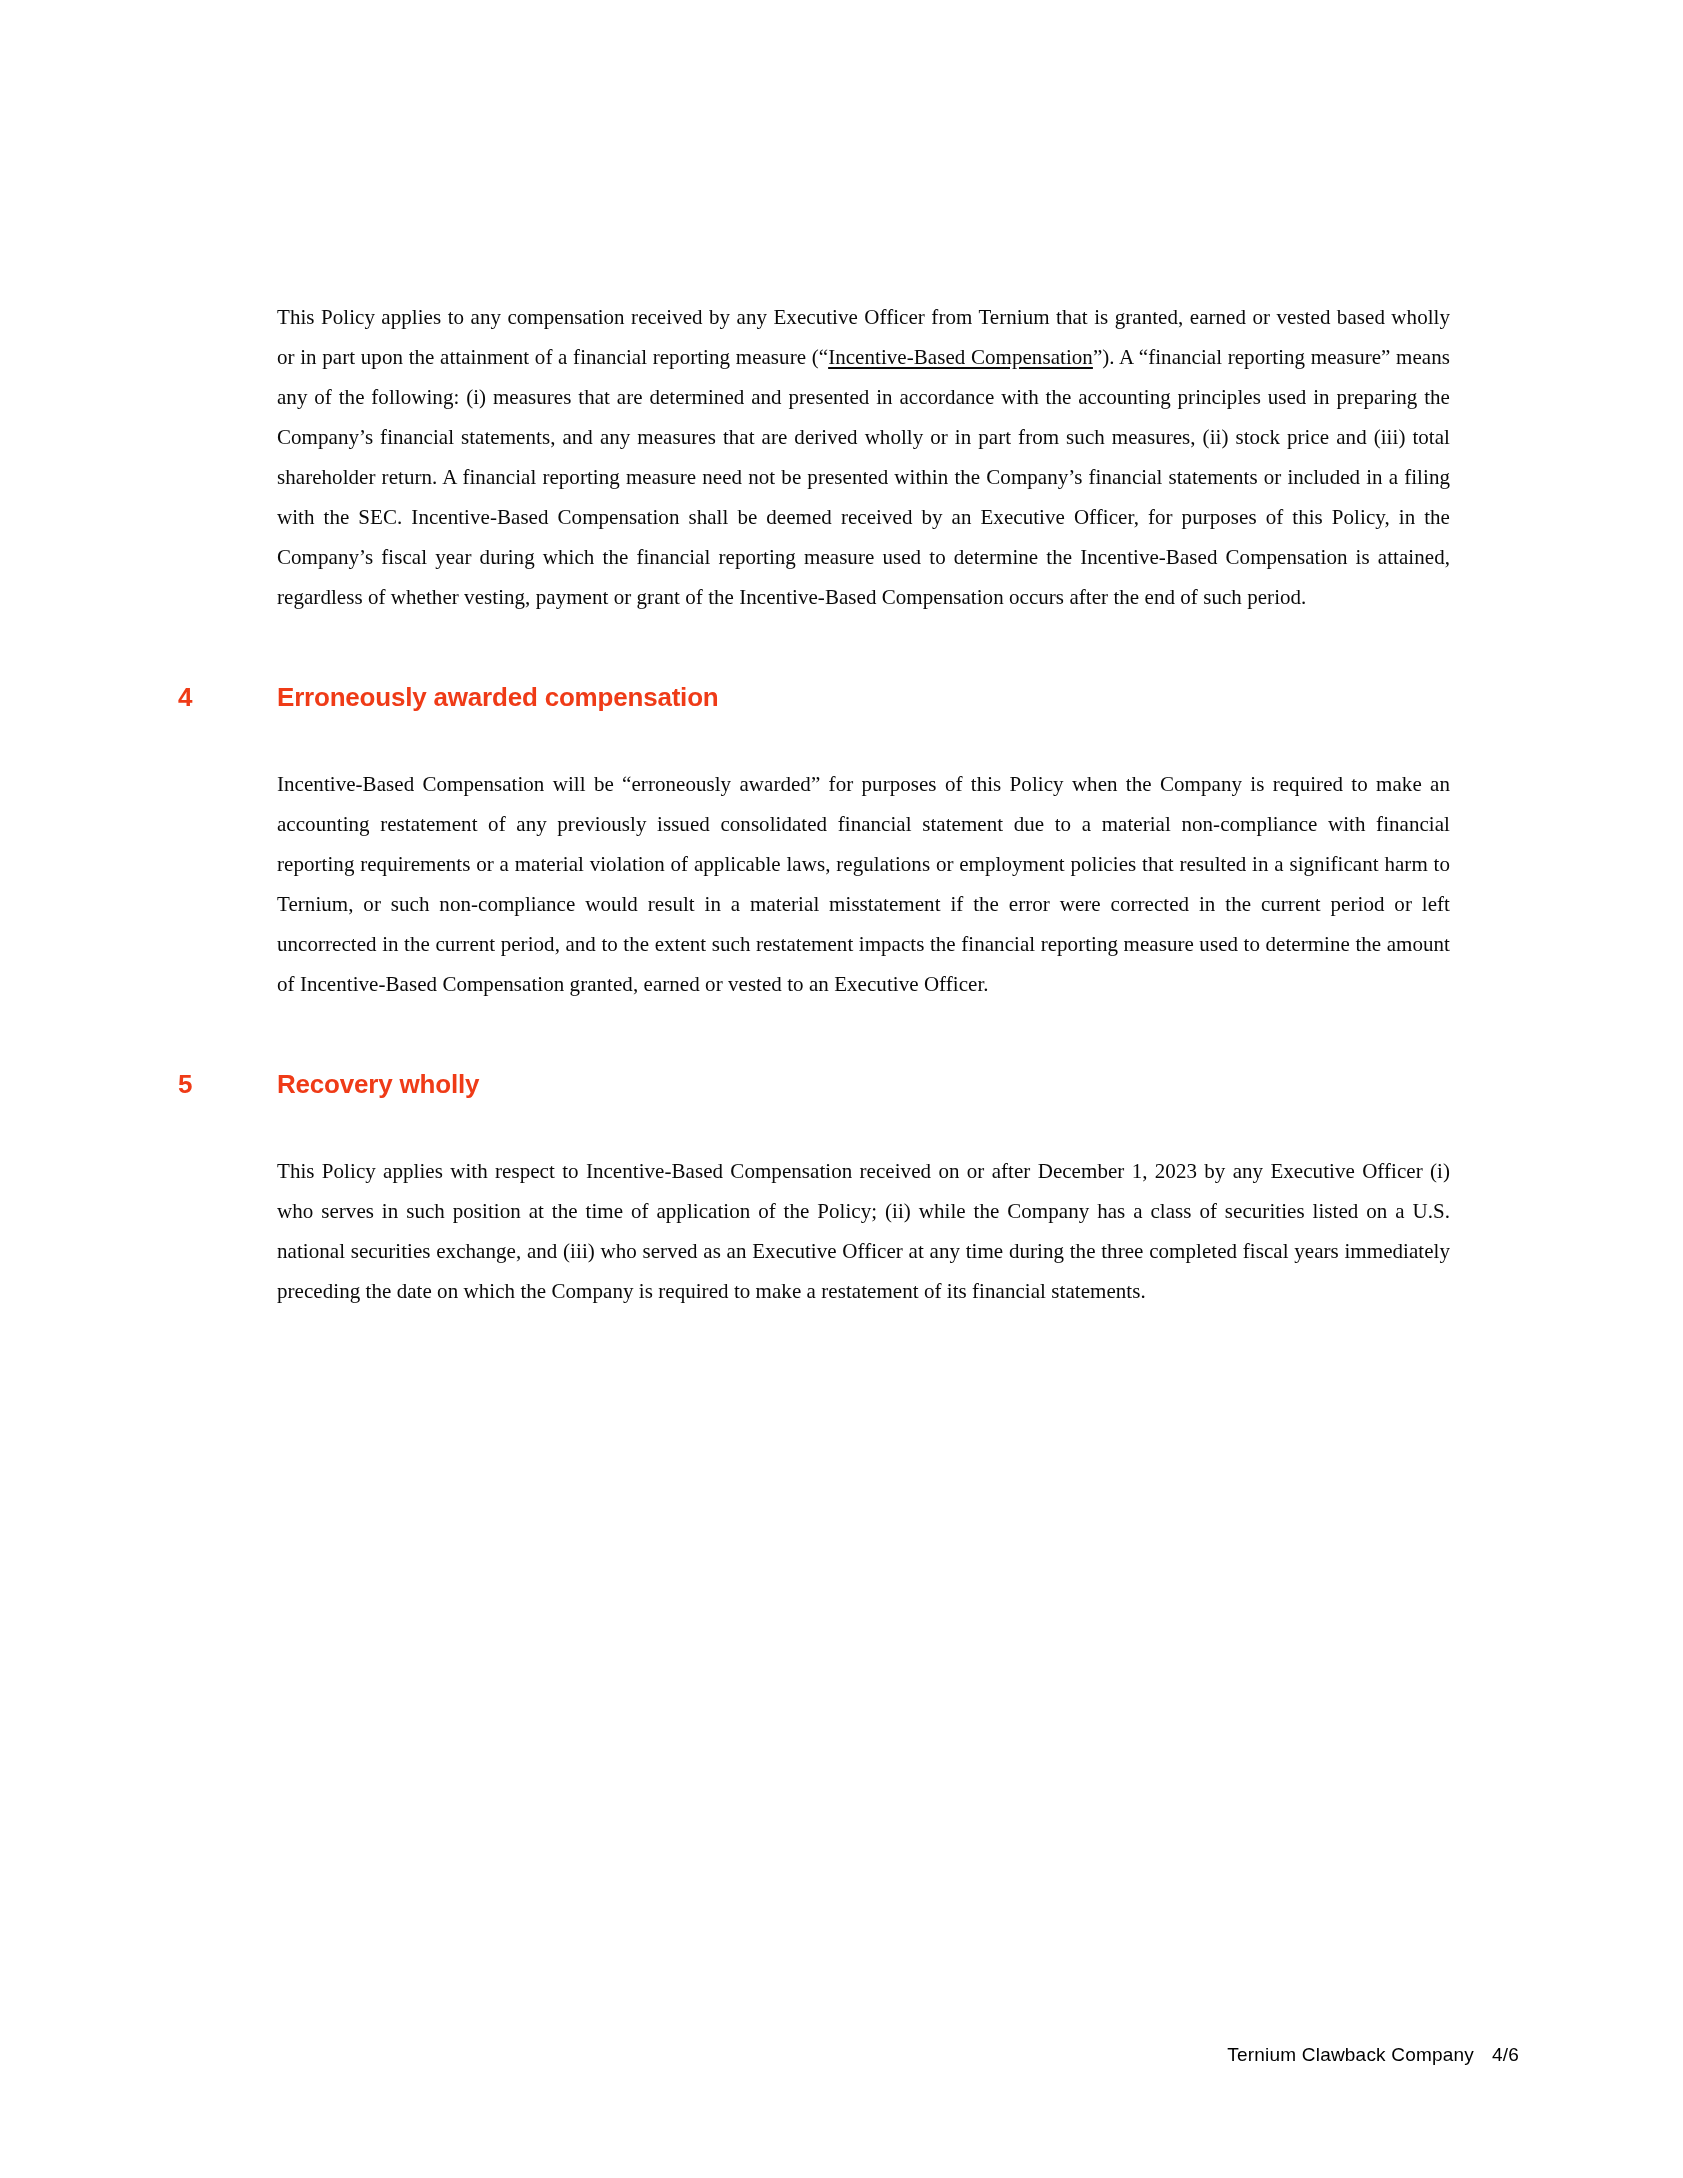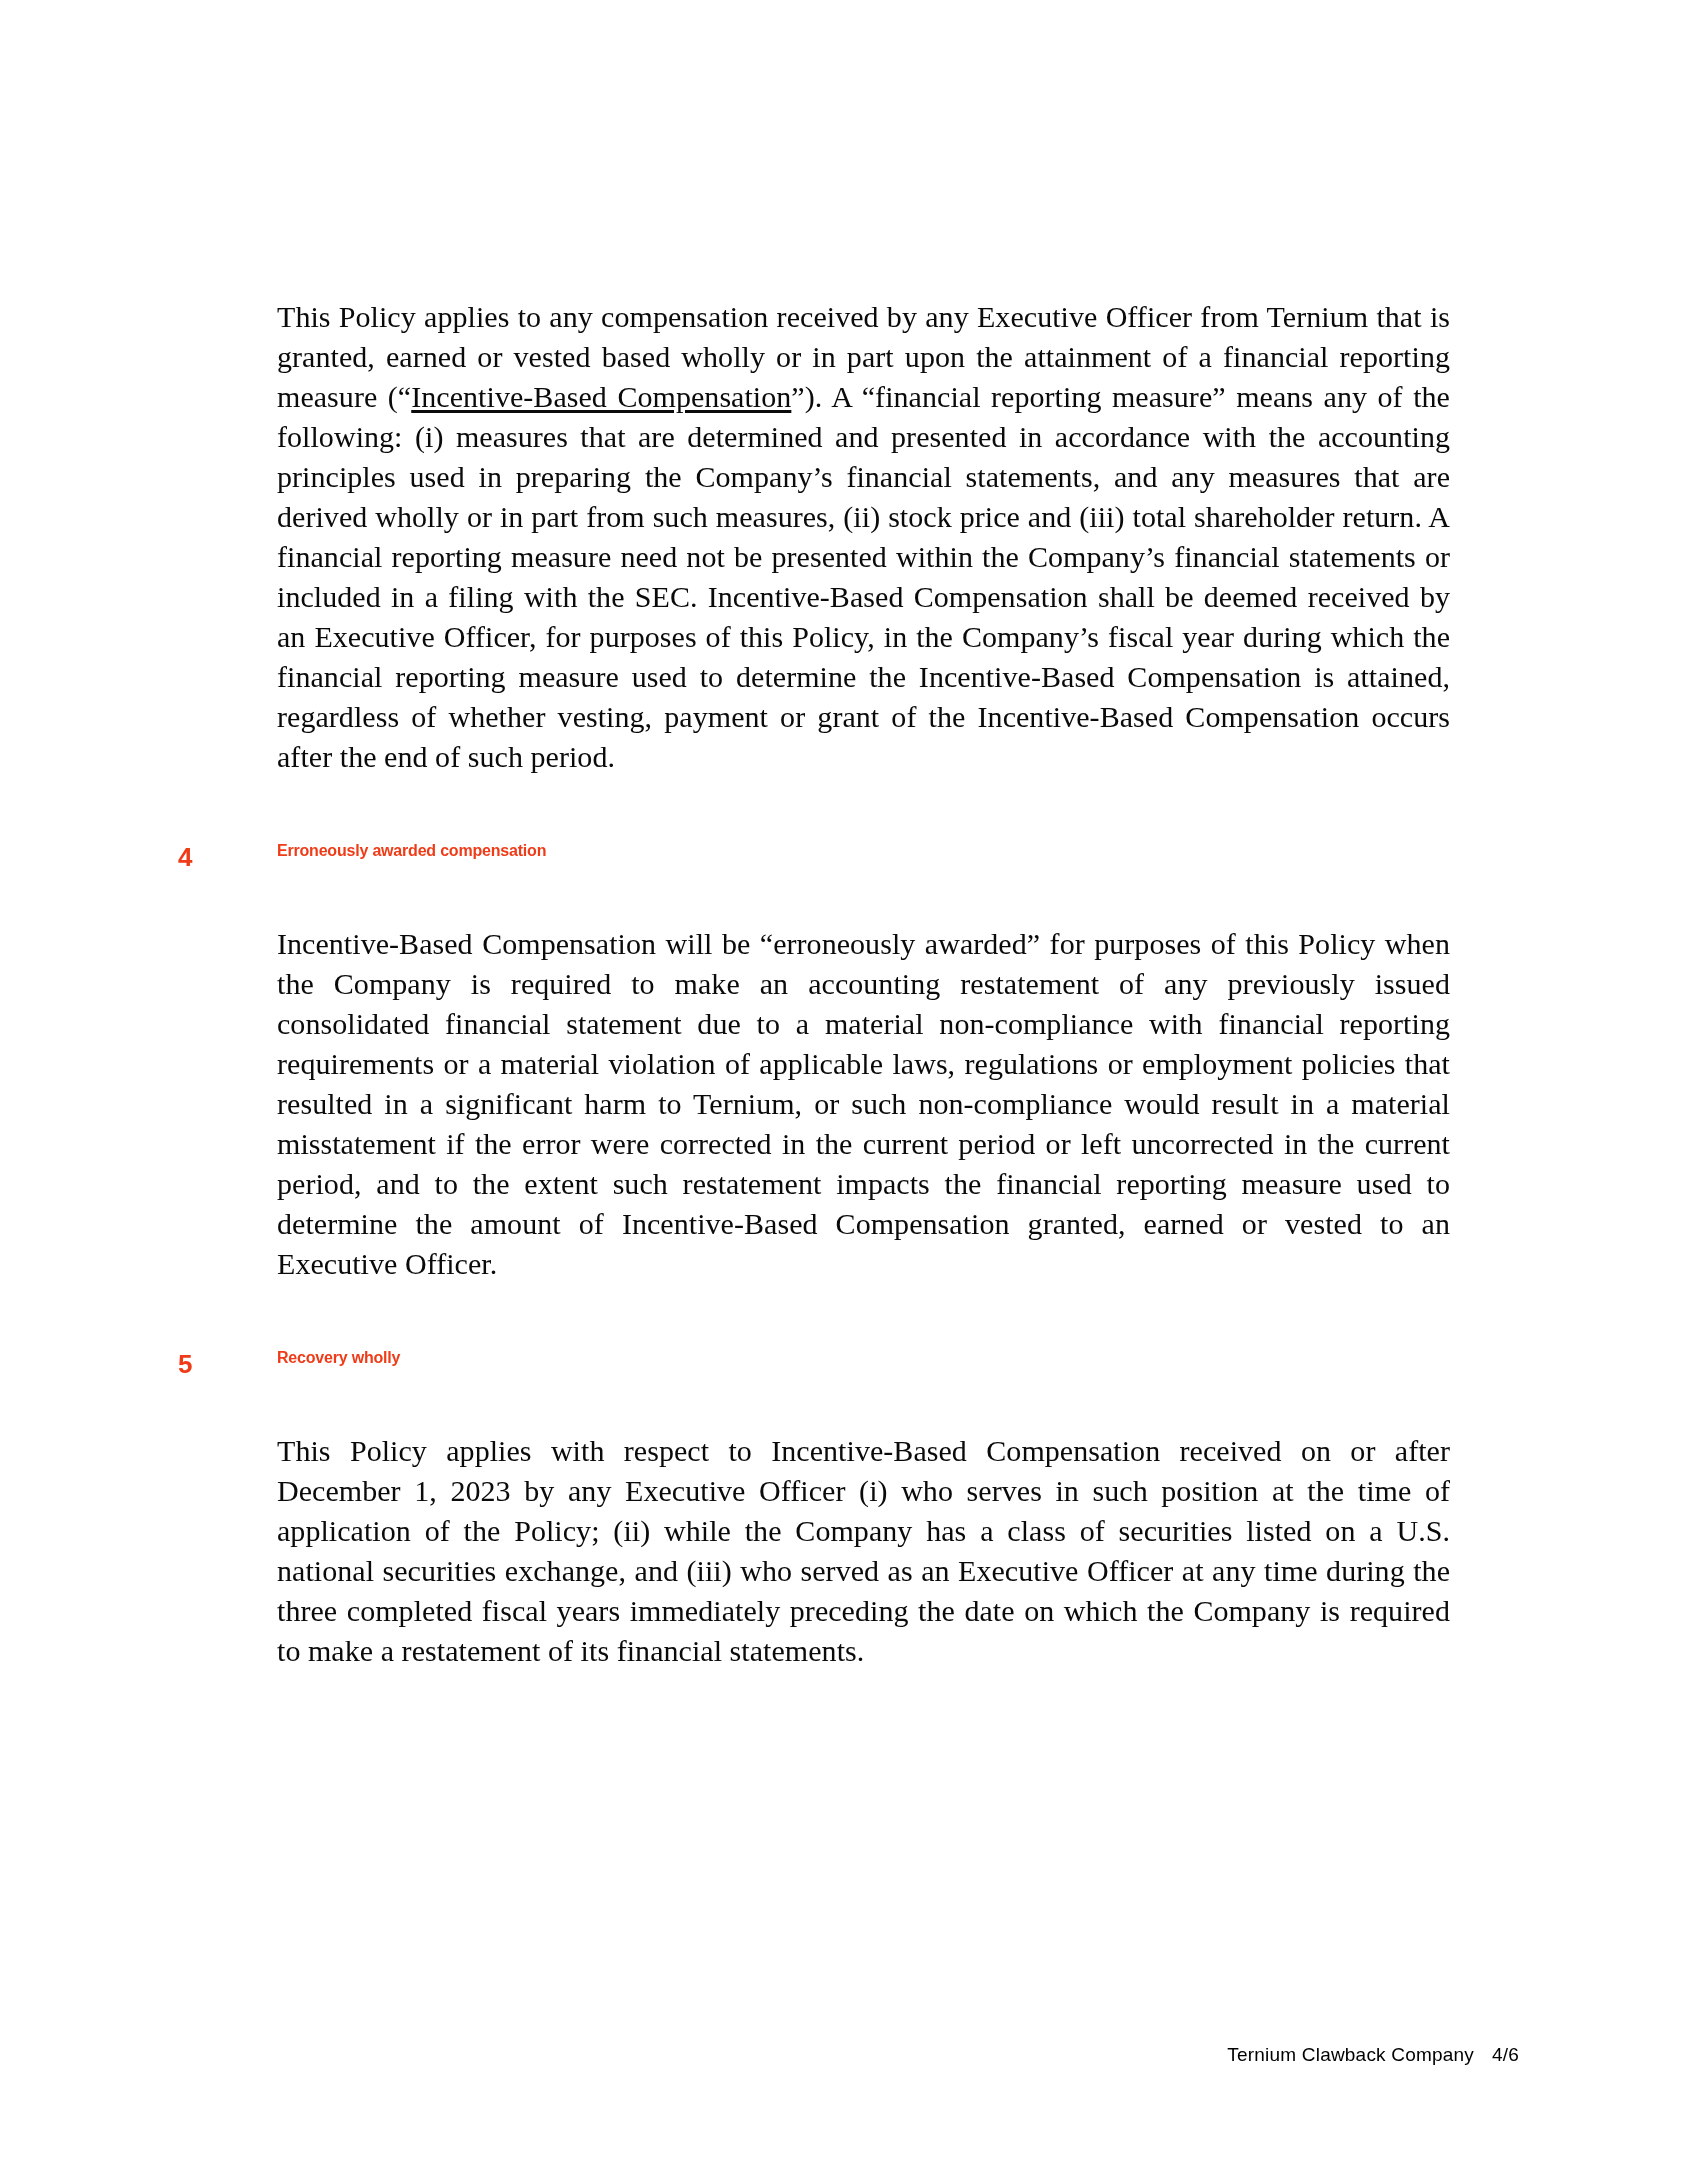--- a/index.html
+++ b/index.html
@@ -51,21 +51,21 @@
   .content {
     position: absolute;
     left: 178px;
     top: 297px;
     width: 1287px;
   }
 
   .para {
     margin: 0 0 0 99px;
     width: 1173px;
-    font-size: 30px;
+    font-size: 21px;
     line-height: 40px;
     text-align: justify;
     text-justify: inter-word;
     letter-spacing: 0.05px;
     color: #0a0a0a;
     font-family: "Liberation Serif", "DejaVu Serif", serif;
     hyphens: none;
   }
   .para .u {
     text-decoration: underline;
@@ -96,21 +96,21 @@
     font-weight: bold;
     font-size: 26px;
   }
   .section-title {
     position: absolute;
     left: 99px;
     top: 0;
     color: #EF3B17;
     font-family: "Liberation Sans", "DejaVu Sans", sans-serif;
     font-weight: bold;
-    font-size: 16px;
+    font-size: 26px;
     white-space: nowrap;
   }
 
   
   .footer {
     position: absolute;
     left: 161px;
     top: 2044px;
     width: 1358px;
     text-align: right;

